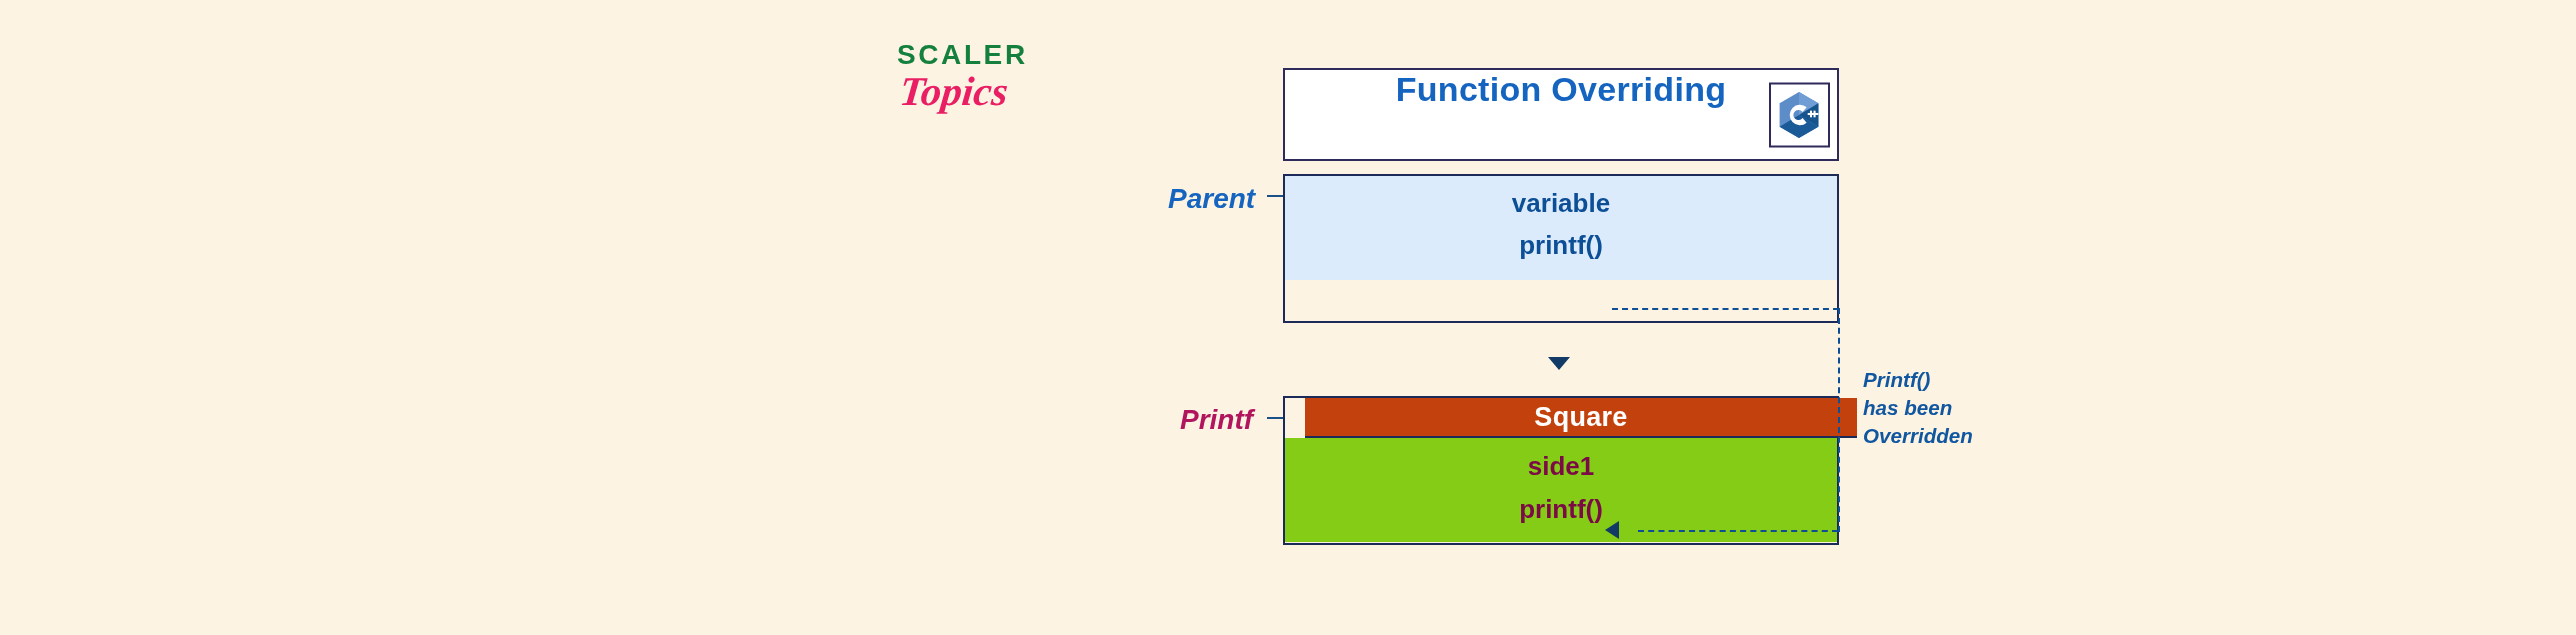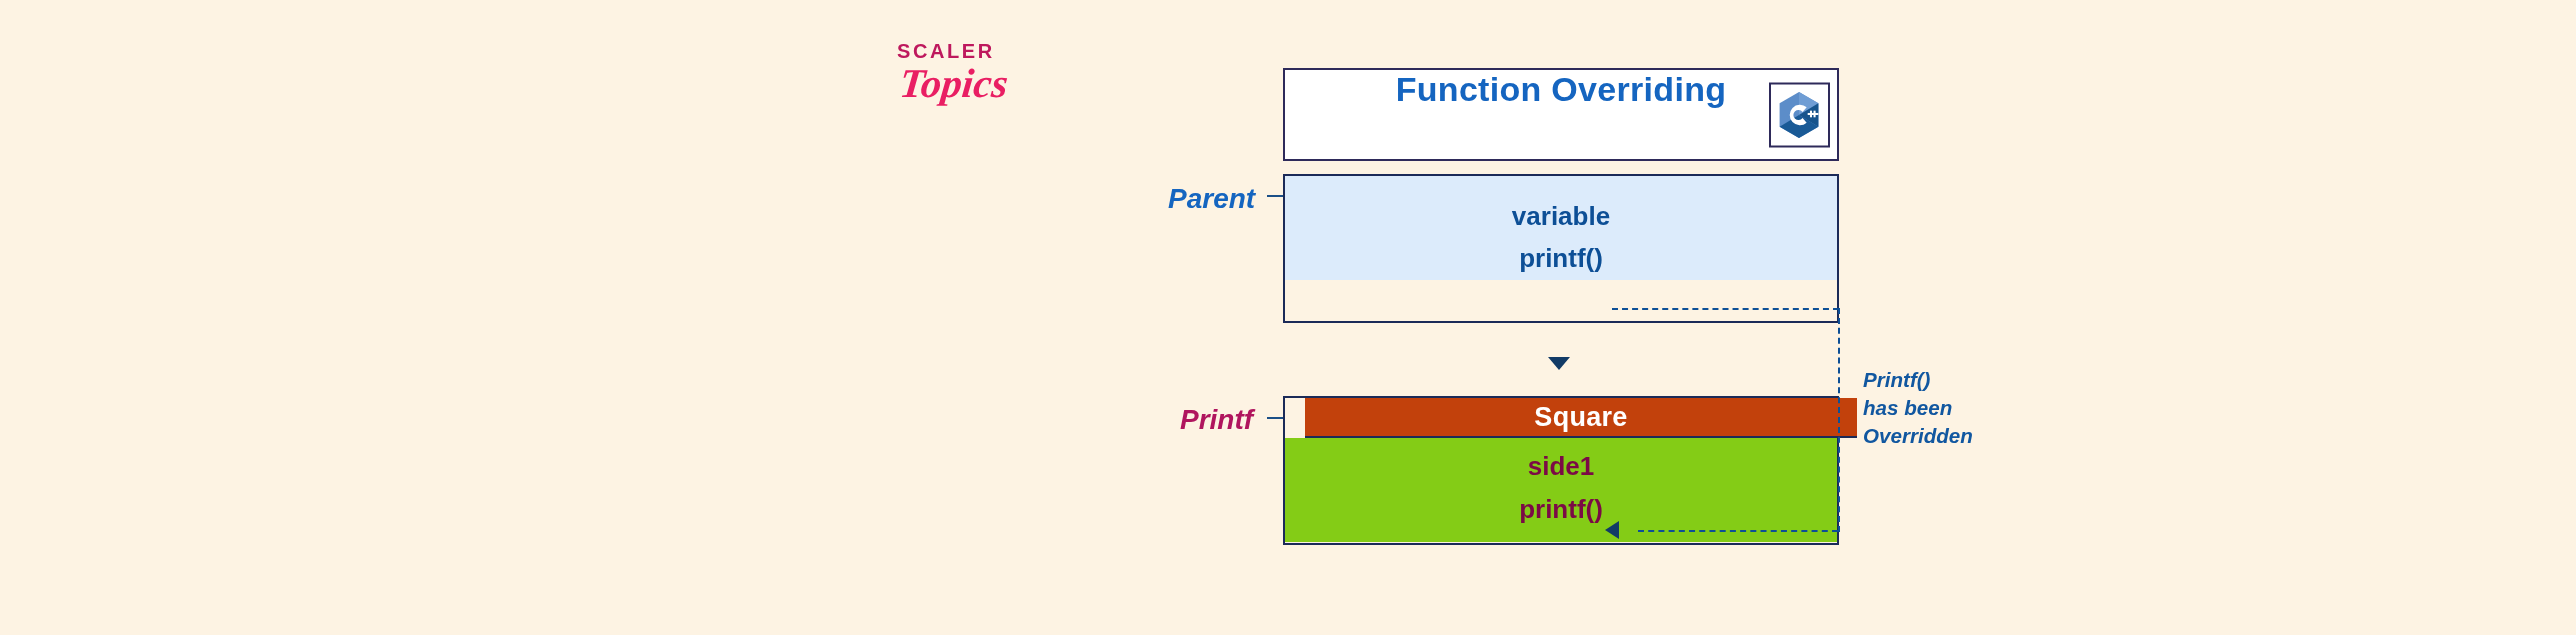--- a/index.html
+++ b/index.html
@@ -19,23 +19,23 @@
   #logo {
     position: absolute;
     left: 897px;
     top: 41px;
     width: 165px;
     height: 88px;
   }
   #logo .logo-scaler {
     font-family: "Liberation Sans", "DejaVu Sans", sans-serif;
     font-weight: bold;
-    font-size: 20px;
+    font-size: 28px;
     letter-spacing: 2.6px;
-    color: #be185d;
+    color: #15803d;
     line-height: 1;
     white-space: nowrap;
   }
   #logo .logo-topics {
     font-family: "Liberation Serif", "DejaVu Serif", serif;
     font-style: italic;
     font-weight: bold;
     font-size: 41px;
     color: #e91e63;
     line-height: 1;
@@ -122,21 +122,21 @@
   }
   .member {
     font-size: 26px;
     font-weight: bold;
     white-space: nowrap;
   }
 
   
   #parent-box { top: 174px; height: 149px; }
   #parent-box .class-header { height: 40px; background: #0d5db0; border-bottom: 2.6px solid #1b2a58; }
-  #parent-box .class-body   { height: 104px; background: #dcebfb; padding-top: 25px; }
+  #parent-box .class-body   { height: 104px; background: #dcebfb; padding-top: 12px; }
   #parent-box .member { color: #0d4f96; margin-bottom: 11.3px; }
 
   
   #child-box { top: 396px; height: 149px; }
   #child-box .class-header { height: 40px; background: #c2410c; border-bottom: 2.6px solid #1b2a58; margin-left: 20px; }
   #child-box .class-body   { height: 104px; background: #84cc16; padding-top: 13.4px; }
   #child-box .member { color: #7b0a46; margin-bottom: 11.3px; }
 
   
   .side-label {

